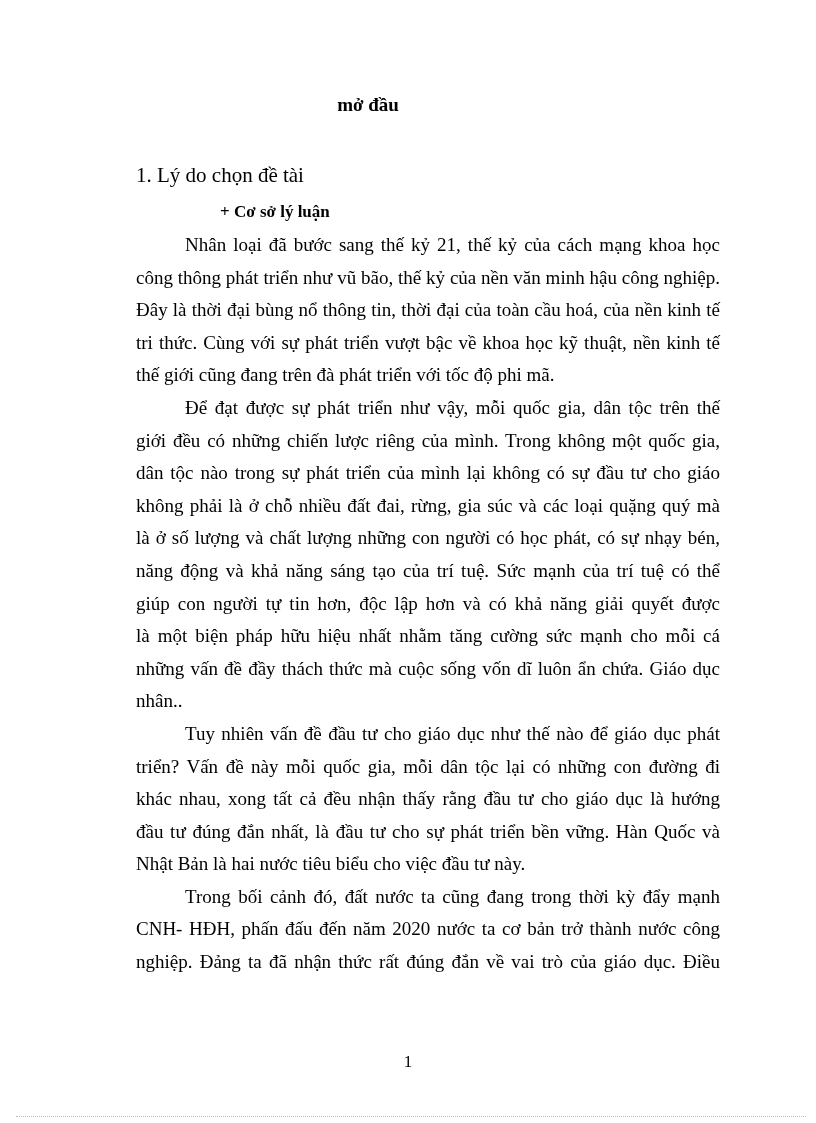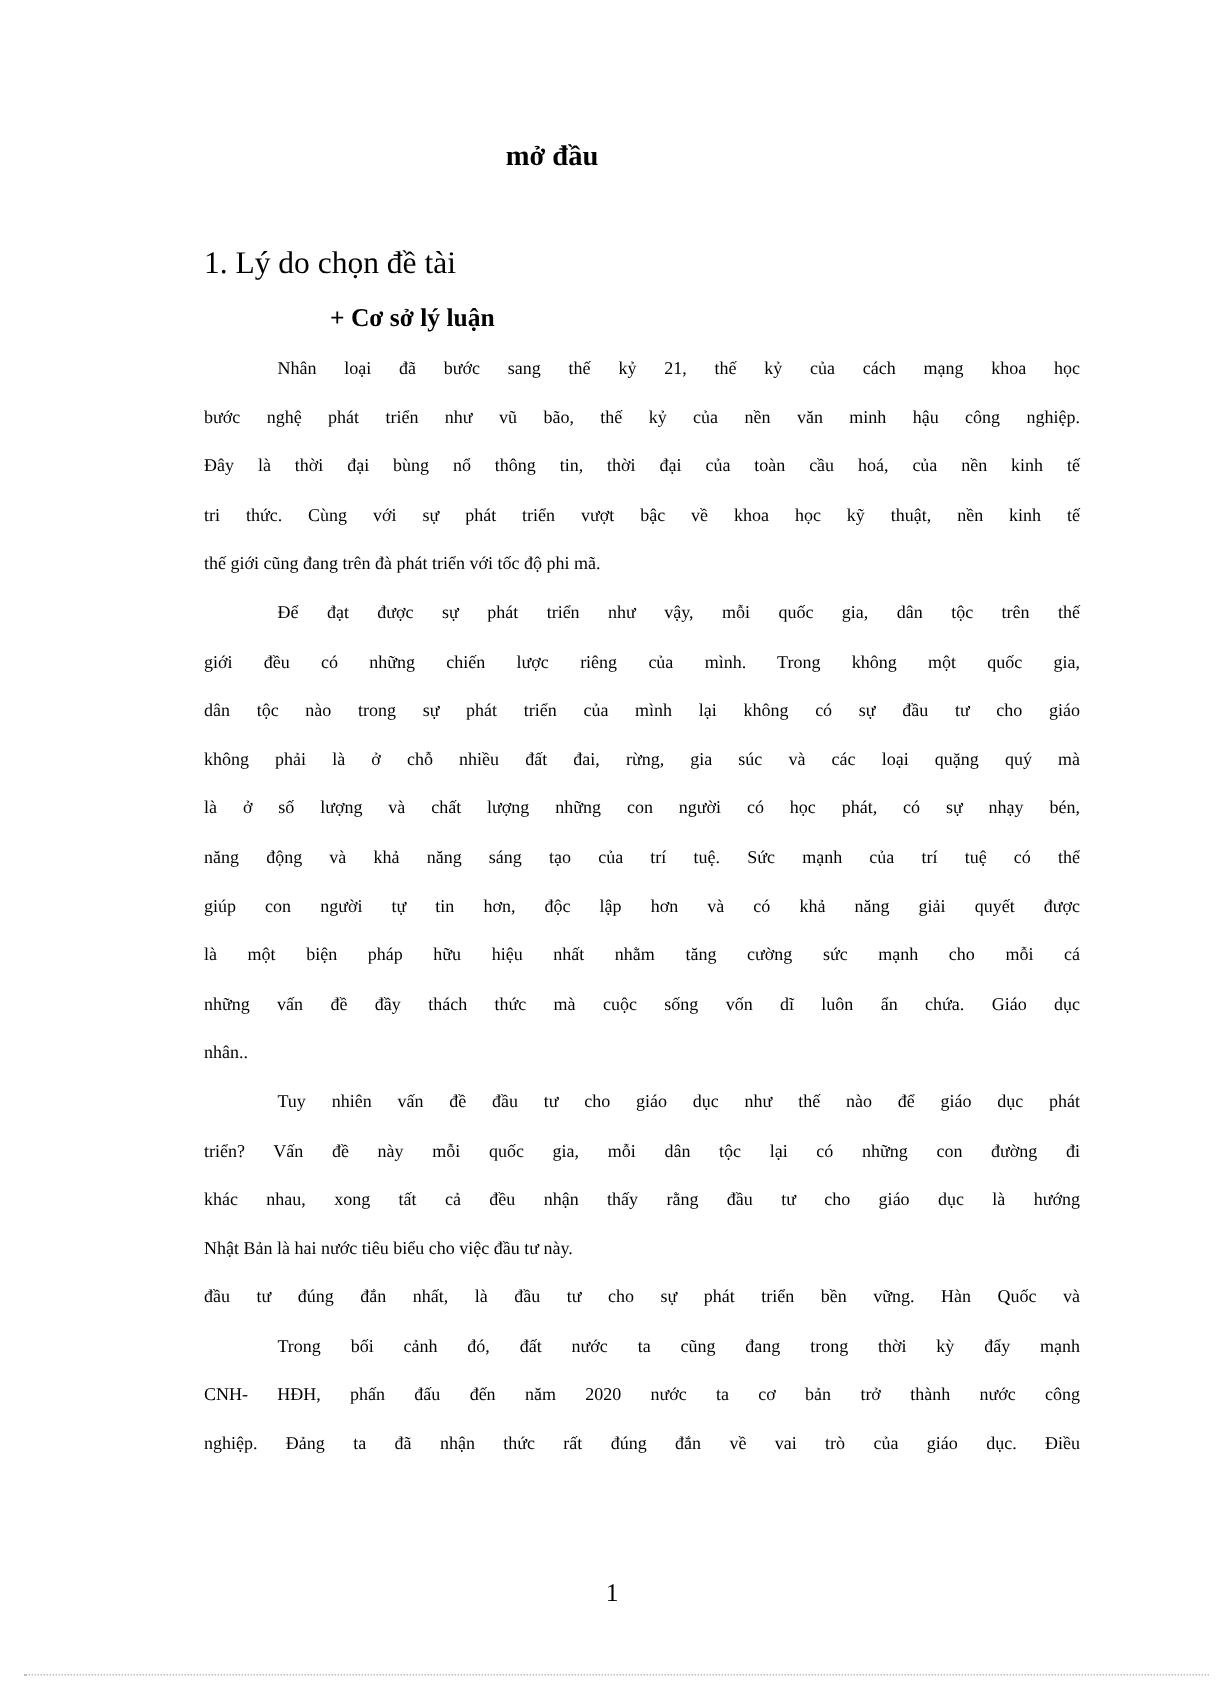--- a/index.html
+++ b/index.html
@@ -4,64 +4,64 @@
   <style>
     html, body { margin: 0; padding: 0; background: #ffffff; }
     body { width: 816px; height: 1123px; position: relative; overflow: hidden;
            font-family: "Liberation Serif", serif; color: #000; }
     .page { position: absolute; left: 0; top: 0; width: 816px; height: 1123px; background: #fff; }
     .title { position: absolute; top: 94px; left: 0; width: 736px; text-align: center;
              font-weight: bold; font-size: 19px; }
     .h1 { position: absolute; top: 163px; left: 136px; font-weight: normal; font-size: 21px; }
     .h2 { position: absolute; top: 202px; left: 172px; font-weight: bold; font-size: 17px; margin-left: 48px; }
     .body { position: absolute; top: 229px; left: 136px; width: 584px;
-            font-size: 12px; line-height: 32.6px; }
+            font-size: 19px; line-height: 32.6px; }
     .para { margin: 0; text-align: justify; text-indent: 49px; }
     .para .ln { display: block; text-align: justify; text-align-last: justify; white-space: nowrap; }
     .para .ln.last { text-align-last: left; }
     .para .ln.first { padding-left: 49px; }
     .para { text-indent: 0; }
     .page-num { position: absolute; top: 1052px; left: 0; width: 816px; text-align: center; font-size: 17px; }
     .page-break { position: absolute; top: 1116px; left: 16px; width: 790px; height: 0;
                   border-top: 1px dotted #bdbdbd; }
   </style>
 </head>
 <body>
 
 <div class="page">
   <div class="title">mở đầu</div>
   <div class="h1">1. Lý do chọn đề tài</div>
   <div class="h2">+ Cơ sở lý luận</div>
 
   <div class="body">
     <p class="para">
       <span class="ln first">Nhân loại  đã bước sang thế kỷ 21, thế kỷ của cách mạng khoa học</span>
-      <span class="ln">bước nghệ phát triển như vũ bão, thế kỷ của nền văn minh hậu công nghiệp.</span>
+      <span class="ln">công thông phát triển như vũ bão, thế kỷ của nền văn minh hậu công nghiệp.</span>
       <span class="ln">Đây là thời đại bùng nổ thông tin, thời đại của toàn cầu hoá, của nền kinh tế</span>
       <span class="ln">tri thức. Cùng với sự phát triển vượt bậc về khoa học kỹ thuật, nền kinh tế</span>
       <span class="ln last">thế giới cũng đang trên đà phát triển với tốc độ phi mã.</span>
     </p>
     <p class="para">
       <span class="ln first">Để đạt được sự phát triển như vậy, mỗi quốc gia, dân tộc trên thế</span>
       <span class="ln">giới đều có những chiến lược riêng của mình. Trong không một quốc gia,</span>
       <span class="ln">dân tộc nào trong sự phát triển của mình lại không có sự đầu tư cho giáo</span>
       <span class="ln">không phải là ở chỗ nhiều đất đai, rừng, gia súc và các loại quặng quý mà</span>
       <span class="ln">là ở số lượng và chất lượng những con người có học phát, có sự nhạy bén,</span>
       <span class="ln">năng động và khả năng sáng tạo của trí tuệ.  Sức mạnh của trí tuệ có thể</span>
       <span class="ln">giúp con người tự tin hơn, độc lập hơn và có khả năng giải quyết được</span>
       <span class="ln">là một biện pháp hữu hiệu nhất nhằm tăng cường sức mạnh  cho mỗi cá</span>
       <span class="ln">những vấn đề đầy thách thức mà cuộc sống vốn dĩ luôn ẩn chứa. Giáo dục</span>
       <span class="ln last">nhân..</span>
     </p>
     <p class="para">
       <span class="ln first">Tuy nhiên vấn đề đầu tư cho giáo dục như thế nào để giáo dục phát</span>
       <span class="ln">triển? Vấn đề này mỗi quốc gia, mỗi dân tộc lại  có những con đường đi</span>
       <span class="ln">khác nhau, xong  tất cả đều nhận thấy rằng đầu tư cho giáo dục là hướng</span>
+      <span class="ln">đầu tư đúng đắn nhất, là đầu tư cho sự phát triển bền vững. Hàn Quốc và</span>
       <span class="ln last">Nhật Bản là hai nước tiêu biểu cho việc đầu tư này.</span>
-      <span class="ln">đầu tư đúng đắn nhất, là đầu tư cho sự phát triển bền vững. Hàn Quốc và</span>
     </p>
     <p class="para">
       <span class="ln first">Trong bối cảnh đó, đất nước ta cũng đang trong thời kỳ đẩy mạnh</span>
       <span class="ln">CNH- HĐH, phấn đấu đến năm 2020 nước ta cơ bản trở thành nước công</span>
       <span class="ln">nghiệp. Đảng ta đã nhận thức rất đúng đắn về vai trò của giáo dục. Điều</span>
     </p>
   </div>
 
   <div class="page-num">1</div>
   <div class="page-break"></div>

